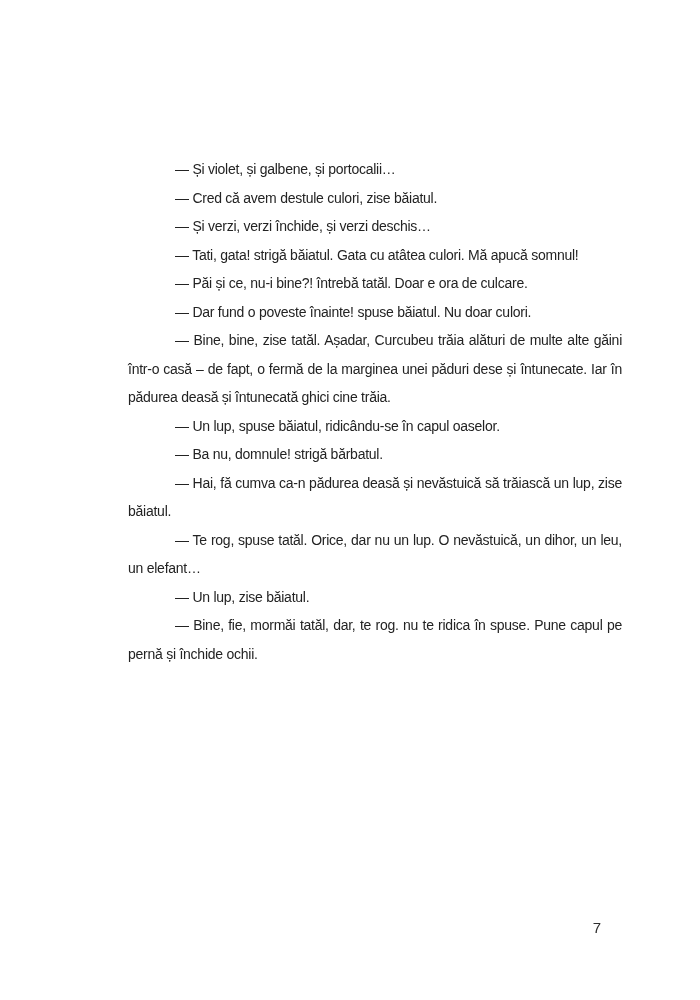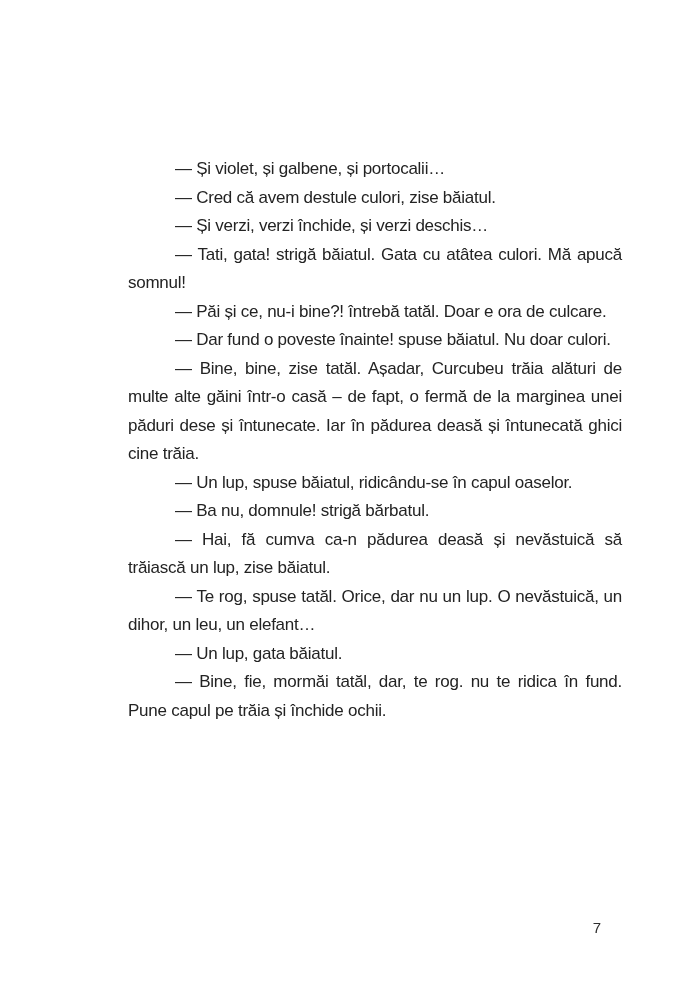--- a/index.html
+++ b/index.html
@@ -18,21 +18,21 @@
     position: absolute;
     inset: 0;
     background: #ffffff;
   }
   .text-block {
     position: absolute;
     left: 128px;
     top: 155px;
     width: 494px;
     color: #232323;
-    font-size: 17px;
+    font-size: 14px;
     line-height: 28.5px;
     letter-spacing: -0.25px;
     text-align: justify;
     text-rendering: optimizeLegibility;
     hyphens: none;
     -webkit-hyphens: none;
   }
   .text-block p {
     margin: 0;
     padding: 0;
@@ -58,17 +58,17 @@
     <p>— Cred că avem destule culori, zise băiatul.</p>
     <p>— Și verzi, verzi închide, și verzi deschis…</p>
     <p>— Tati, gata! strigă băiatul. Gata cu atâtea culori. Mă apucă somnul!</p>
     <p>— Păi și ce, nu-i bine?! întrebă tatăl. Doar e ora de culcare.</p>
     <p>— Dar fund o poveste înainte! spuse băiatul. Nu doar culori.</p>
     <p>— Bine, bine, zise tatăl. Așadar, Curcubeu trăia alături de multe alte găini într-o casă – de fapt, o fermă de la marginea unei păduri dese și întunecate. Iar în pădurea deasă și întunecată ghici cine trăia.</p>
     <p>— Un lup, spuse băiatul, ridicându-se în capul oaselor.</p>
     <p>— Ba nu, domnule! strigă bărbatul.</p>
     <p>— Hai, fă cumva ca-n pădurea deasă și nevăstuică să trăiască un lup, zise băiatul.</p>
     <p>— Te rog, spuse tatăl. Orice, dar nu un lup. O nevăstuică, un dihor, un leu, un elefant…</p>
-    <p>— Un lup, gata băiatul.</p>
-    <p>— Bine, fie, mormăi tatăl, dar, te rog. nu te ridica în fund. Pune capul pe trăia și închide ochii.</p>
+    <p>— Un lup, zise băiatul.</p>
+    <p>— Bine, fie, mormăi tatăl, dar, te rog. nu te ridica în spuse. Pune capul pe pernă și închide ochii.</p>
   </div>
   <div class="page-number">7</div>
 </div>
 
 </body></html>

